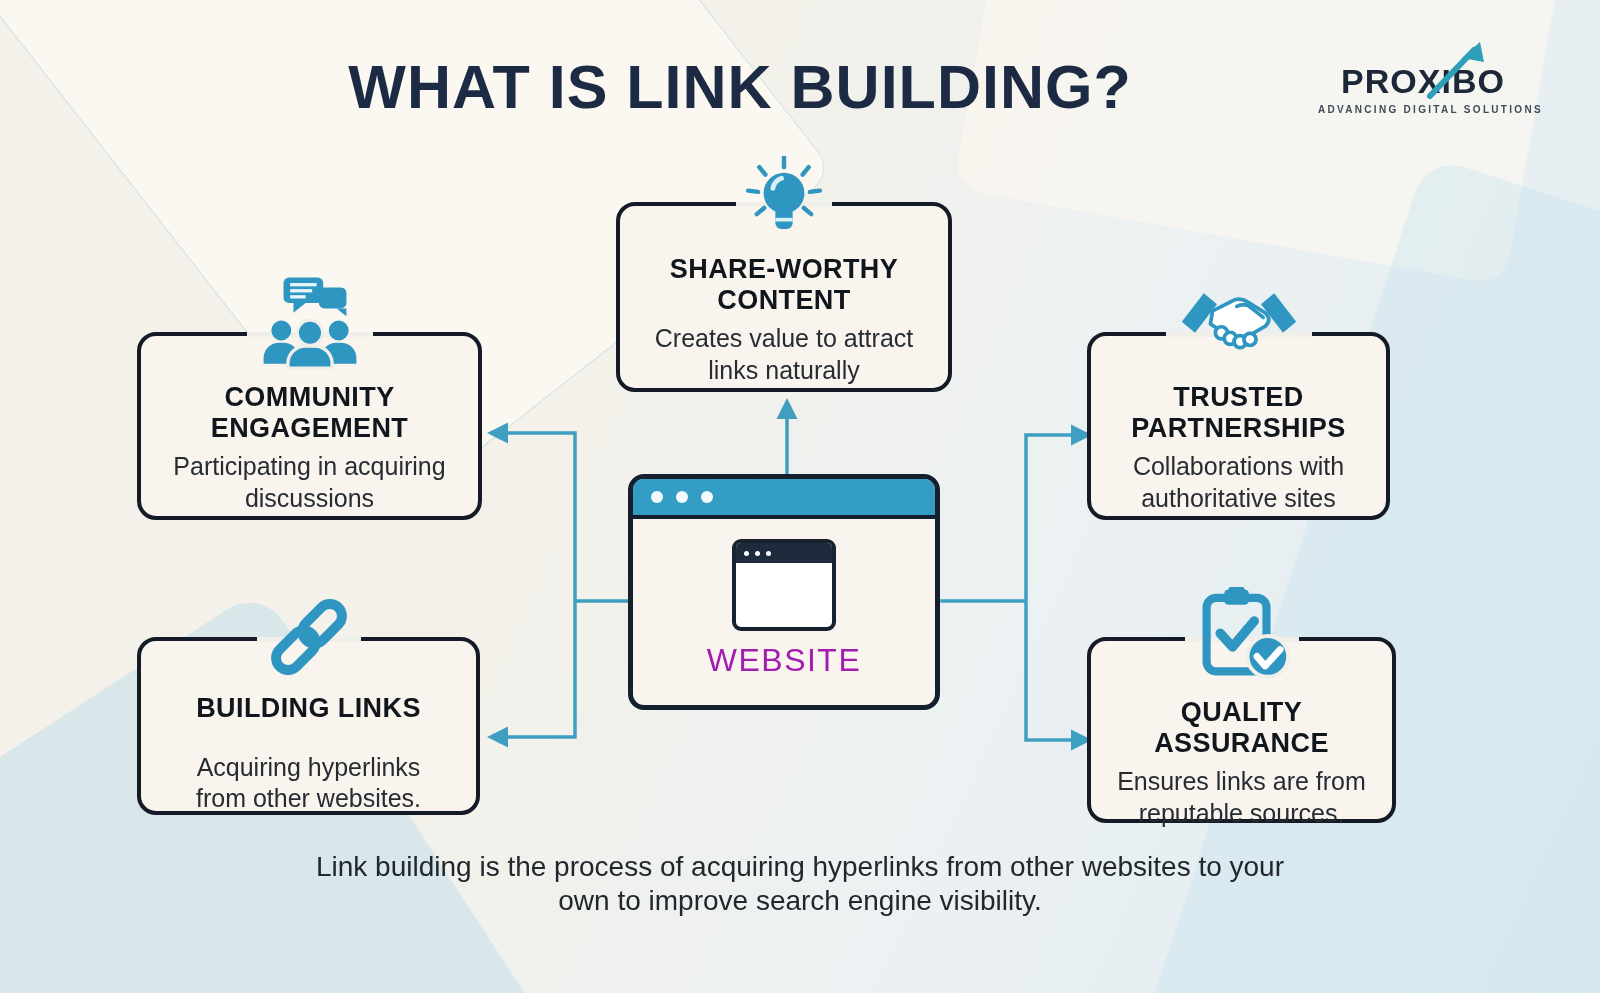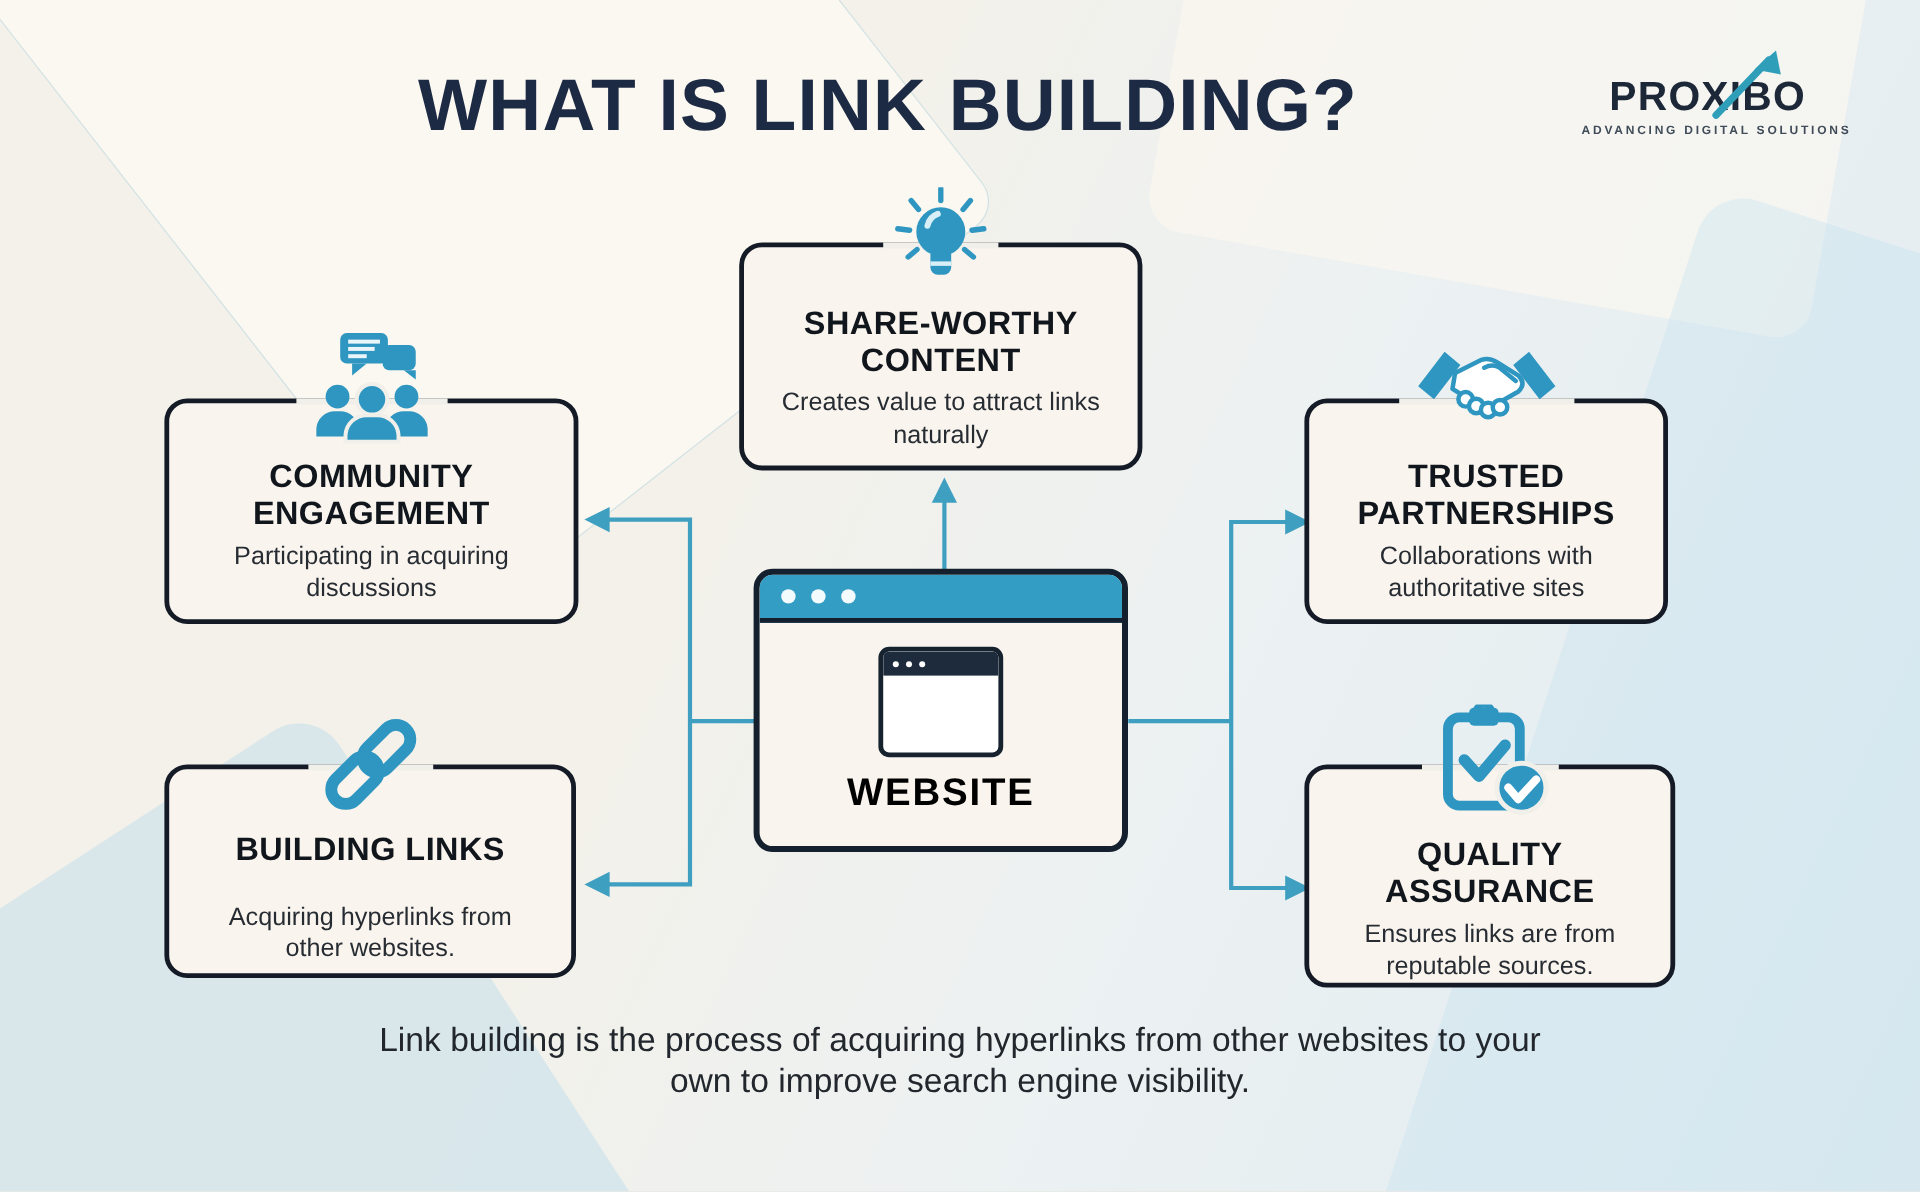--- a/index.html
+++ b/index.html
@@ -29,21 +29,21 @@
   .logo-arrow{position:absolute;right:34px;top:-24px;width:72px;height:64px;}
   .logo-tag{margin-top:3px;font-size:10px;font-weight:700;letter-spacing:2.3px;color:#404c59;white-space:nowrap;}
 
   
   .connectors{position:absolute;left:0;top:0;width:1600px;height:993px;pointer-events:none;}
 
   
   .card{position:absolute;background:#f9f4ee;border:4px solid #141b26;border-radius:19px;
     box-sizing:border-box;display:flex;flex-direction:column;align-items:center;text-align:center;}
   .card-title{margin:0;font-size:27px;font-weight:800;letter-spacing:.4px;line-height:1.13;color:#11161d;}
-  .card-sub{margin:8px auto 0;font-size:21px;line-height:1.27;color:#272c33;}
+  .card-sub{margin:8px auto 0;font-size:25px;line-height:1.27;color:#272c33;}
   .card-community{left:137px;top:332px;width:345px;height:188px;padding-top:46px;}
   .card-building {left:137px;top:637px;width:343px;height:178px;padding-top:52px;}
   .card-share    {left:616px;top:202px;width:336px;height:190px;padding-top:48px;}
   .card-trusted  {left:1087px;top:332px;width:303px;height:188px;padding-top:46px;}
   .card-quality  {left:1087px;top:637px;width:309px;height:186px;padding-top:56px;}
   .card-community .card-sub{max-width:292px;}
   .card-building  .card-sub{max-width:238px;margin-top:28px;}
   .card-share     .card-sub{max-width:288px;}
   .card-trusted   .card-sub{max-width:226px;}
   .card-quality   .card-sub{max-width:262px;}
@@ -54,21 +54,21 @@
   .website{position:absolute;left:628px;top:474px;width:312px;height:236px;box-sizing:border-box;
     background:#f9f4ee;border:5px solid #15202e;border-radius:16px;overflow:hidden;}
   .site-bar{height:36px;background:#339dc4;border-bottom:4px solid #15202e;
     display:flex;align-items:center;gap:13px;padding-left:18px;}
   .site-dot{width:12px;height:12px;border-radius:50%;background:#f3fbfd;}
   .site-body{display:flex;flex-direction:column;align-items:center;}
   .mini{width:104px;height:92px;box-sizing:border-box;margin-top:20px;background:#ffffff;
     border:4px solid #17222f;border-radius:9px;overflow:hidden;}
   .mini-bar{height:20px;background:#1d2b3d;display:flex;align-items:center;gap:6px;padding-left:8px;}
   .mini-dot{width:5px;height:5px;border-radius:50%;background:#fff;}
-  .site-label{margin-top:11px;font-size:32px;font-weight:700;letter-spacing:1.5px;color:#000000;}
+  .site-label{margin-top:11px;font-size:32px;font-weight:400;letter-spacing:1.5px;color:#a21caf;}
 
   
   .caption{position:absolute;left:0;right:0;top:850px;margin:0 auto;max-width:1020px;
     text-align:center;font-size:28px;line-height:1.21;color:#22272d;}
 </style>
 </head>
 <body>
 
 <div class="canvas">
 

